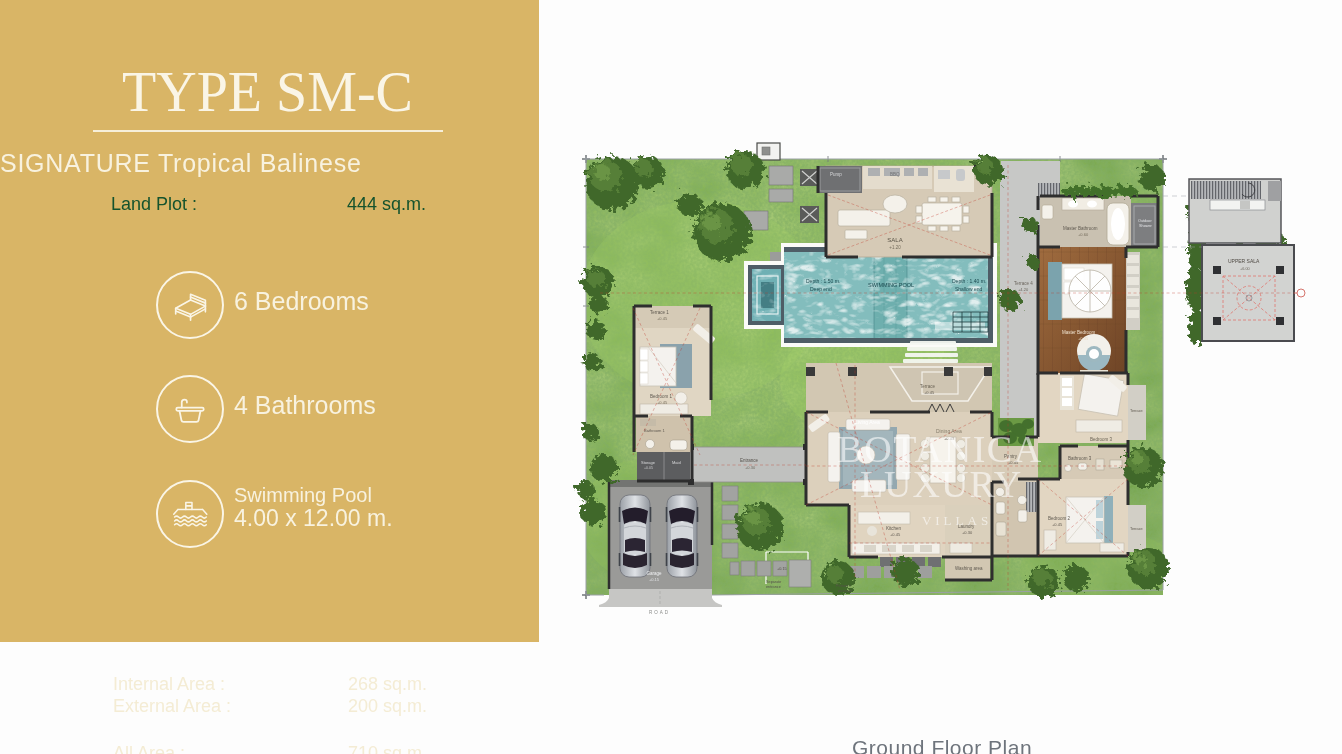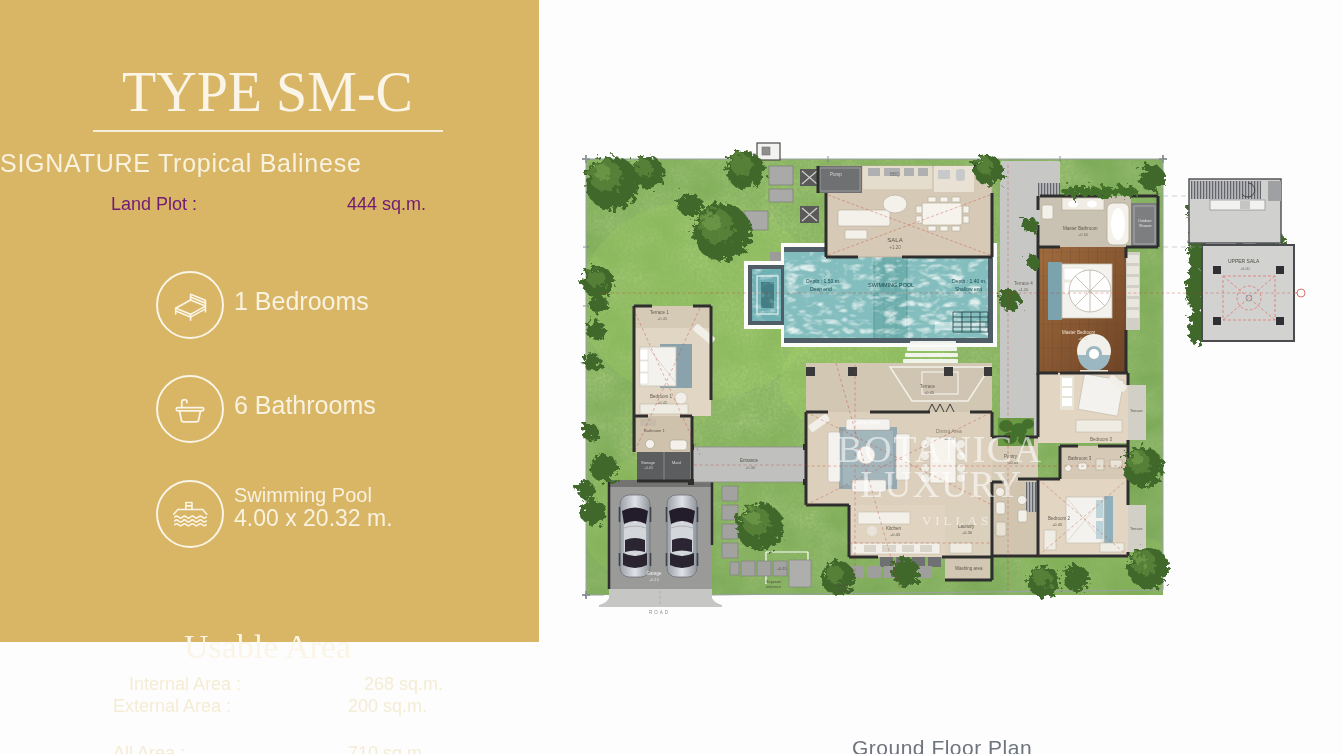--- a/index.html
+++ b/index.html
@@ -4,21 +4,21 @@
 <style>
 html,body{margin:0;padding:0;}
 body{width:1342px;height:754px;position:relative;background:#fdfdfd;overflow:hidden;
   font-family:"Liberation Sans",sans-serif;}
 #panel{position:absolute;left:0;top:0;width:539px;height:642px;background:#d9b566;}
 #title{position:absolute;left:0;top:60px;width:535px;text-align:center;
   font-family:"Liberation Serif",serif;font-size:56px;letter-spacing:0px;color:#faf5e6;}
 #rule{position:absolute;left:93px;top:130px;width:350px;height:2px;background:#f6efda;}
 #sig{position:absolute;left:0;top:149px;width:535px;text-align:left;
   font-size:25px;color:#f8f2df;letter-spacing:0.75px;}
-#landrow{position:absolute;left:111px;top:194px;width:310px;color:#701a75;font-size:18px;}
+#landrow{position:absolute;left:111px;top:194px;width:310px;color:#14532d;font-size:18px;}
 #landrow .v{position:absolute;left:236px;top:0;white-space:nowrap;}
 .iconrow{position:absolute;left:156px;color:#f8f2df;}
 .circ{width:64px;height:64px;border:2.2px solid #faf5e6;border-radius:50%;
   display:flex;align-items:center;justify-content:center;}
 .ilabel{position:absolute;left:78px;font-size:25px;white-space:nowrap;color:#f8f2df;}
 #usable{position:absolute;left:0;top:628px;width:535px;text-align:center;
   font-family:"Liberation Serif",serif;font-size:34px;color:#faf5e6;letter-spacing:0px;}
 .arow{position:absolute;left:113px;width:308px;color:#f4ecd4;font-size:18px;}
 .arow .v{position:absolute;left:235px;top:0;white-space:nowrap;}
 #gfp{position:absolute;left:852px;top:736px;font-size:21px;color:#6e747c;letter-spacing:0.5px;}
@@ -35,50 +35,49 @@
     <div class="circ">
       <svg width="44" height="44" viewBox="0 0 40 40" fill="none" stroke="#faf5e6" stroke-width="1.5" stroke-linejoin="round" stroke-linecap="round">
         <path d="M7 23 L20.5 15.5 L34 21 L20.5 28.5 Z"></path>
         <path d="M7 23 L7 25.5 L20.5 31 L34 23.5 L34 21"></path>
         <path d="M20.5 28.5 L20.5 31"></path>
         <path d="M7 25.5 L7 28.2 M20.5 31 L20.5 33.8 M34 23.5 L34 26.2"></path>
         <path d="M20.5 15.5 L20.5 10.2 L34 15.7 L34 21"></path>
         <path d="M20.5 12.8 L34 18.3"></path>
       </svg>
     </div>
-    <div class="ilabel" style="top:16px;">1 Bedrooms</div>
+    <div class="ilabel" style="top:16px;">6 Bedrooms</div>
   </div>
 
   <div class="iconrow" style="top:375px;">
     <div class="circ">
       <svg width="44" height="44" viewBox="0 0 40 40" fill="none" stroke="#faf5e6" stroke-width="1.6" stroke-linejoin="round" stroke-linecap="round">
         <rect x="7.5" y="18.8" width="25" height="2.8" rx="1.4"></rect>
         <path d="M10.5 21.8 L12.2 30.2 Q12.5 31.8 14.2 31.8 L25.8 31.8 Q27.5 31.8 27.8 30.2 L29.5 21.8"></path>
         <path d="M12.5 18.6 L12.5 13.8 Q12.5 11.4 15 11.4 Q17.2 11.4 17.2 13.4 L17.2 14.2"></path>
       </svg>
     </div>
-    <div class="ilabel" style="top:16px;">6 Bathrooms</div>
+    <div class="ilabel" style="top:16px;">4 Bathrooms</div>
   </div>
 
   <div class="iconrow" style="top:480px;">
     <div class="circ">
       <svg width="44" height="44" viewBox="0 0 40 40" fill="none" stroke="#faf5e6" stroke-width="1.4" stroke-linecap="round">
         <path d="M9 16 L31.5 16 M9 16 L5.2 20.2 M31.5 16 L35.3 20.2"></path>
         <path d="M6 22.8 Q7.8 21 9.6 22.8 T13.2 22.8 T16.8 22.8 T20.4 22.8 T24 22.8 T27.6 22.8 T31.2 22.8 T34.8 22.8"></path>
         <path d="M6 26.3 Q7.8 24.5 9.6 26.3 T13.2 26.3 T16.8 26.3 T20.4 26.3 T24 26.3 T27.6 26.3 T31.2 26.3 T34.8 26.3"></path>
         <path d="M6 29.8 Q7.8 28 9.6 29.8 T13.2 29.8 T16.8 29.8 T20.4 29.8 T24 29.8 T27.6 29.8 T31.2 29.8 T34.8 29.8"></path>
         <path d="M16.2 9.6 L16.2 16 M21.8 9.6 L21.8 16 M16.2 9.6 L21.8 9.6 M16.2 12.6 L21.8 12.6"></path>
       </svg>
     </div>
     <div class="ilabel" style="top:4px;font-size:20px;">Swimming Pool</div>
-    <div class="ilabel" style="top:25px;font-size:23px;">4.00 x 20.32 m.</div>
+    <div class="ilabel" style="top:25px;font-size:23px;">4.00 x 12.00 m.</div>
   </div>
 
-  <div id="usable">Usable Area</div>
-  <div class="arow" style="top:674px;margin-left:16px;">Internal Area :<span class="v">268 sq.m.</span></div>
+  <div class="arow" style="top:674px;">Internal Area :<span class="v">268 sq.m.</span></div>
   <div class="arow" style="top:696px;">External Area :<span class="v">200 sq.m.</span></div>
   <div class="arow" style="top:719px;margin-top:24px;">All Area :<span class="v">710 sq.m.</span></div>
 </div>
 
 <svg id="plan" style="position:absolute;left:560px;top:130px;" width="782" height="560" viewBox="560 130 782 560">
 <defs>
   <radialGradient id="grassG" cx="40%" cy="35%" r="85%">
     <stop offset="0%" stop-color="#8dbc56"></stop>
     <stop offset="55%" stop-color="#78a948"></stop>
     <stop offset="100%" stop-color="#64963e"></stop>

